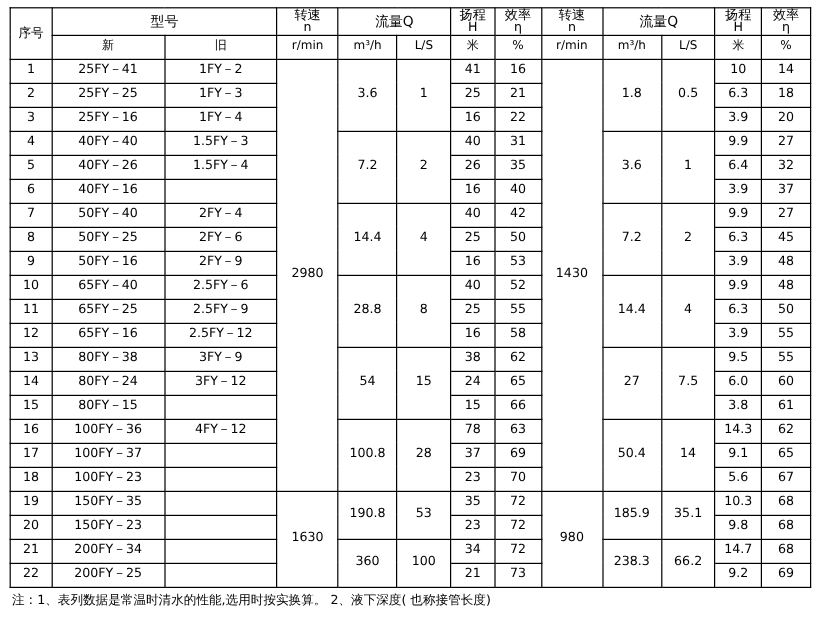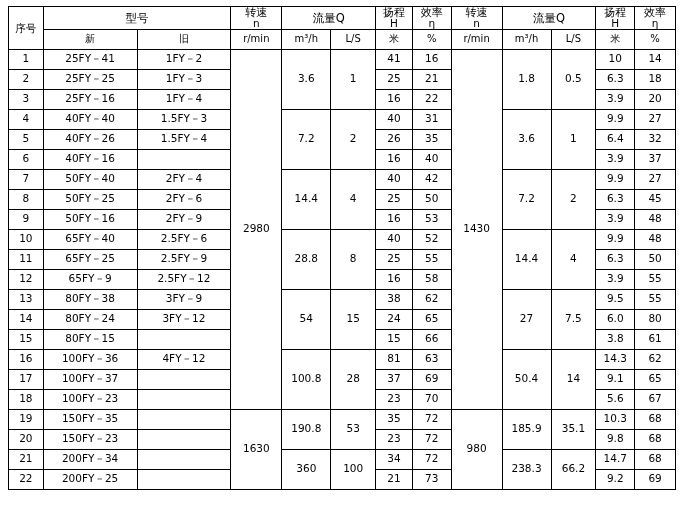--- a/index.html
+++ b/index.html
@@ -237,21 +237,21 @@
           <td>11</td>
           <td>65FY－25</td>
           <td>2.5FY－9</td>
           <td>25</td>
           <td>55</td>
           <td>6.3</td>
           <td>50</td>
         </tr>
         <tr class="rowh">
           <td>12</td>
-          <td>65FY－9</td>
+          <td>65FY－16</td>
           <td>2.5FY－12</td>
           <td>16</td>
           <td>58</td>
           <td>3.9</td>
           <td>55</td>
         </tr>
         <tr class="rowh">
           <td>13</td>
           <td>80FY－38</td>
           <td>3FY－9</td>
@@ -264,38 +264,38 @@
           <td>9.5</td>
           <td>55</td>
         </tr>
         <tr class="rowh">
           <td>14</td>
           <td>80FY－24</td>
           <td>3FY－12</td>
           <td>24</td>
           <td>65</td>
           <td>6.0</td>
-          <td>80</td>
+          <td>60</td>
         </tr>
         <tr class="rowh">
           <td>15</td>
           <td>80FY－15</td>
           <td></td>
           <td>15</td>
           <td>66</td>
           <td>3.8</td>
           <td>61</td>
         </tr>
         <tr class="rowh">
           <td>16</td>
           <td>100FY－36</td>
           <td>4FY－12</td>
           <td rowspan="3">100.8</td>
           <td rowspan="3">28</td>
-          <td>81</td>
+          <td>78</td>
           <td>63</td>
           <td rowspan="3">50.4</td>
           <td rowspan="3">14</td>
           <td>14.3</td>
           <td>62</td>
         </tr>
         <tr class="rowh">
           <td>17</td>
           <td>100FY－37</td>
           <td></td>
@@ -355,13 +355,14 @@
           <td>200FY－25</td>
           <td></td>
           <td>21</td>
           <td>73</td>
           <td>9.2</td>
           <td>69</td>
         </tr>
       </tbody>
   </table>
 
+  <div class="note">注：1、表列数据是常温时清水的性能,选用时按实换算。 2、液下深度( 也称接管长度)</div>
 </div>
 
 </body></html>

